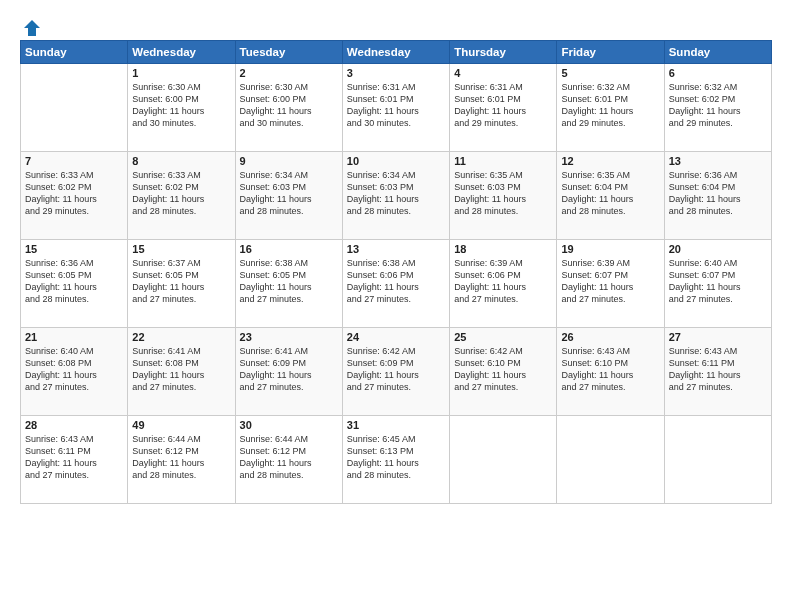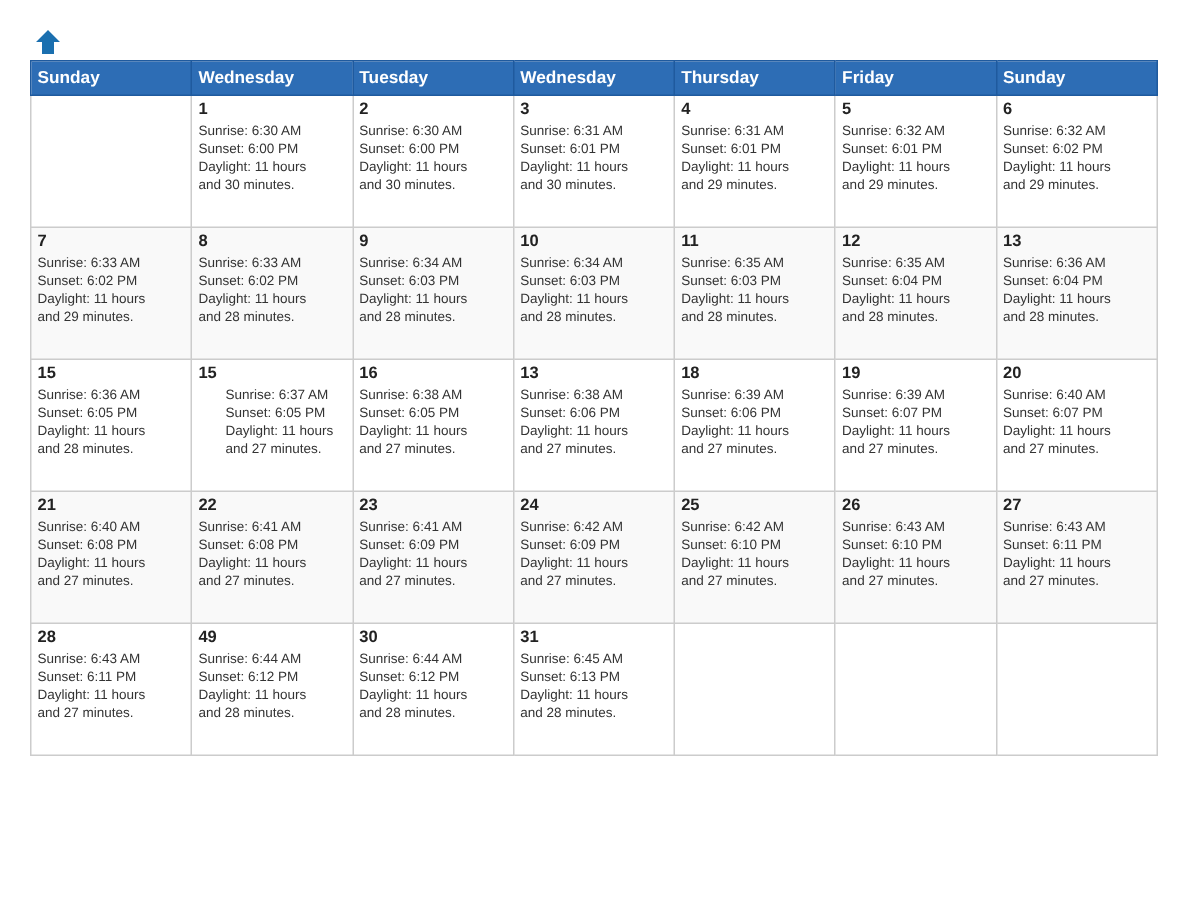--- a/index.html
+++ b/index.html
@@ -217,21 +217,21 @@
         <tr>
           <td>
             <span class="day-number">15</span>
             <div class="day-info" style="white-space: pre-line;">Sunrise: 6:36 AM
 Sunset: 6:05 PM
 Daylight: 11 hours
 and 28 minutes.</div>
           </td>
           <td>
             <span class="day-number">15</span>
-            <div class="day-info" style="white-space: pre-line; margin-left: 18px;">Sunrise: 6:37 AM
+            <div class="day-info" style="white-space: pre-line;">Sunrise: 6:37 AM
 Sunset: 6:05 PM
 Daylight: 11 hours
 and 27 minutes.</div>
           </td>
           <td>
             <span class="day-number">16</span>
             <div class="day-info" style="white-space: pre-line;">Sunrise: 6:38 AM
 Sunset: 6:05 PM
 Daylight: 11 hours
 and 27 minutes.</div>

